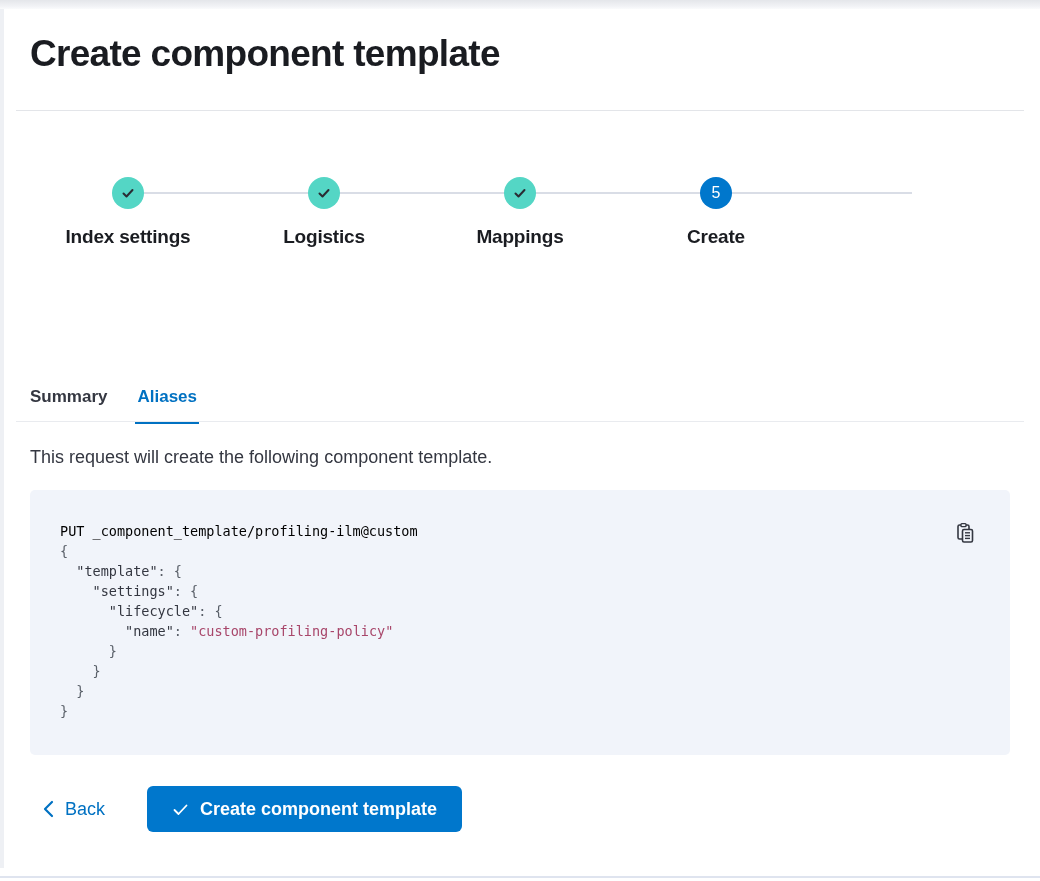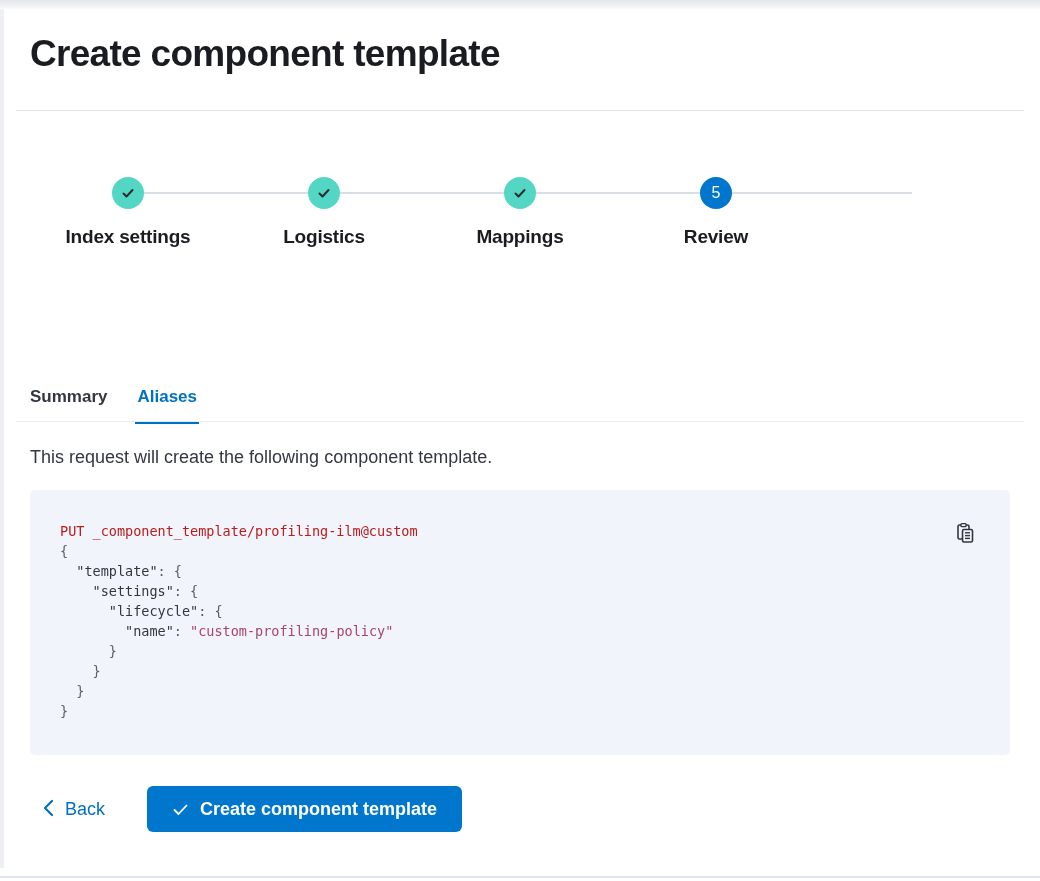--- a/index.html
+++ b/index.html
@@ -41,30 +41,30 @@
   .tab.selected { color:#0071c2; border-bottom-color:#0071c2; }
   .tabs-divider { position:absolute; top:421px; left:16px; right:16px; height:1px; background:#e9ebef; }
 
   .description { position:absolute; top:447px; left:30px; font-size:18px; color:#343741; }
 
   
   .code-block { position:absolute; top:490px; left:30px; right:30px; height:265px;
     background:#f1f4fa; border-radius:5px; padding:31px 30px; }
   .code-lines { font-family:"DejaVu Sans Mono","Liberation Mono",monospace; font-size:13.5px;
     line-height:20px; white-space:pre; color:#343741; }
-  .tok-plain { color:#b91c1c; }
+  .tok-plain { color:#000000; }
   .tok-key   { color:#343741; }
   .tok-punct { color:#5a6069; }
   .tok-string{ color:#a8466a; }
   .copy-btn { position:absolute; top:32px; right:34px; width:22px; height:22px; border:none;
     background:transparent; cursor:pointer; padding:0; color:#343741; }
 
   
   .footer { position:absolute; top:786px; left:30px; display:flex; align-items:center; }
-  .back-link { display:flex; align-items:flex-start; gap:10px; color:#0071c2; font-size:18px;
+  .back-link { display:flex; align-items:center; gap:10px; color:#0071c2; font-size:18px;
     font-weight:500; cursor:pointer; background:none; border:none;
     font-family:"Liberation Sans",sans-serif; padding:0 0 0 12px; }
   .submit-btn { margin-left:42px; height:46px; display:flex; align-items:center; gap:11px;
     background:#0077cc; color:#ffffff; border:none; border-radius:6px; padding:0 25px;
     font-size:18px; font-weight:600; font-family:"Liberation Sans",sans-serif; cursor:pointer; }
   svg { display:block; }
 </style>
 </head>
 <body>
 
@@ -110,21 +110,21 @@
         </span>
       </div>
       <span class="step-label">Mappings</span>
     </div>
 
 
     <div class="step">
       <div class="step-circle active">
         <span class="step-number">5</span>
       </div>
-      <span class="step-label">Review</span>
+      <span class="step-label">Create</span>
     </div>
   </div>
 
 
   <div class="tabs">
     <div class="tab">Summary</div>
     <div class="tab selected">Aliases</div>
   </div>
   <div class="tabs-divider"></div>
 

